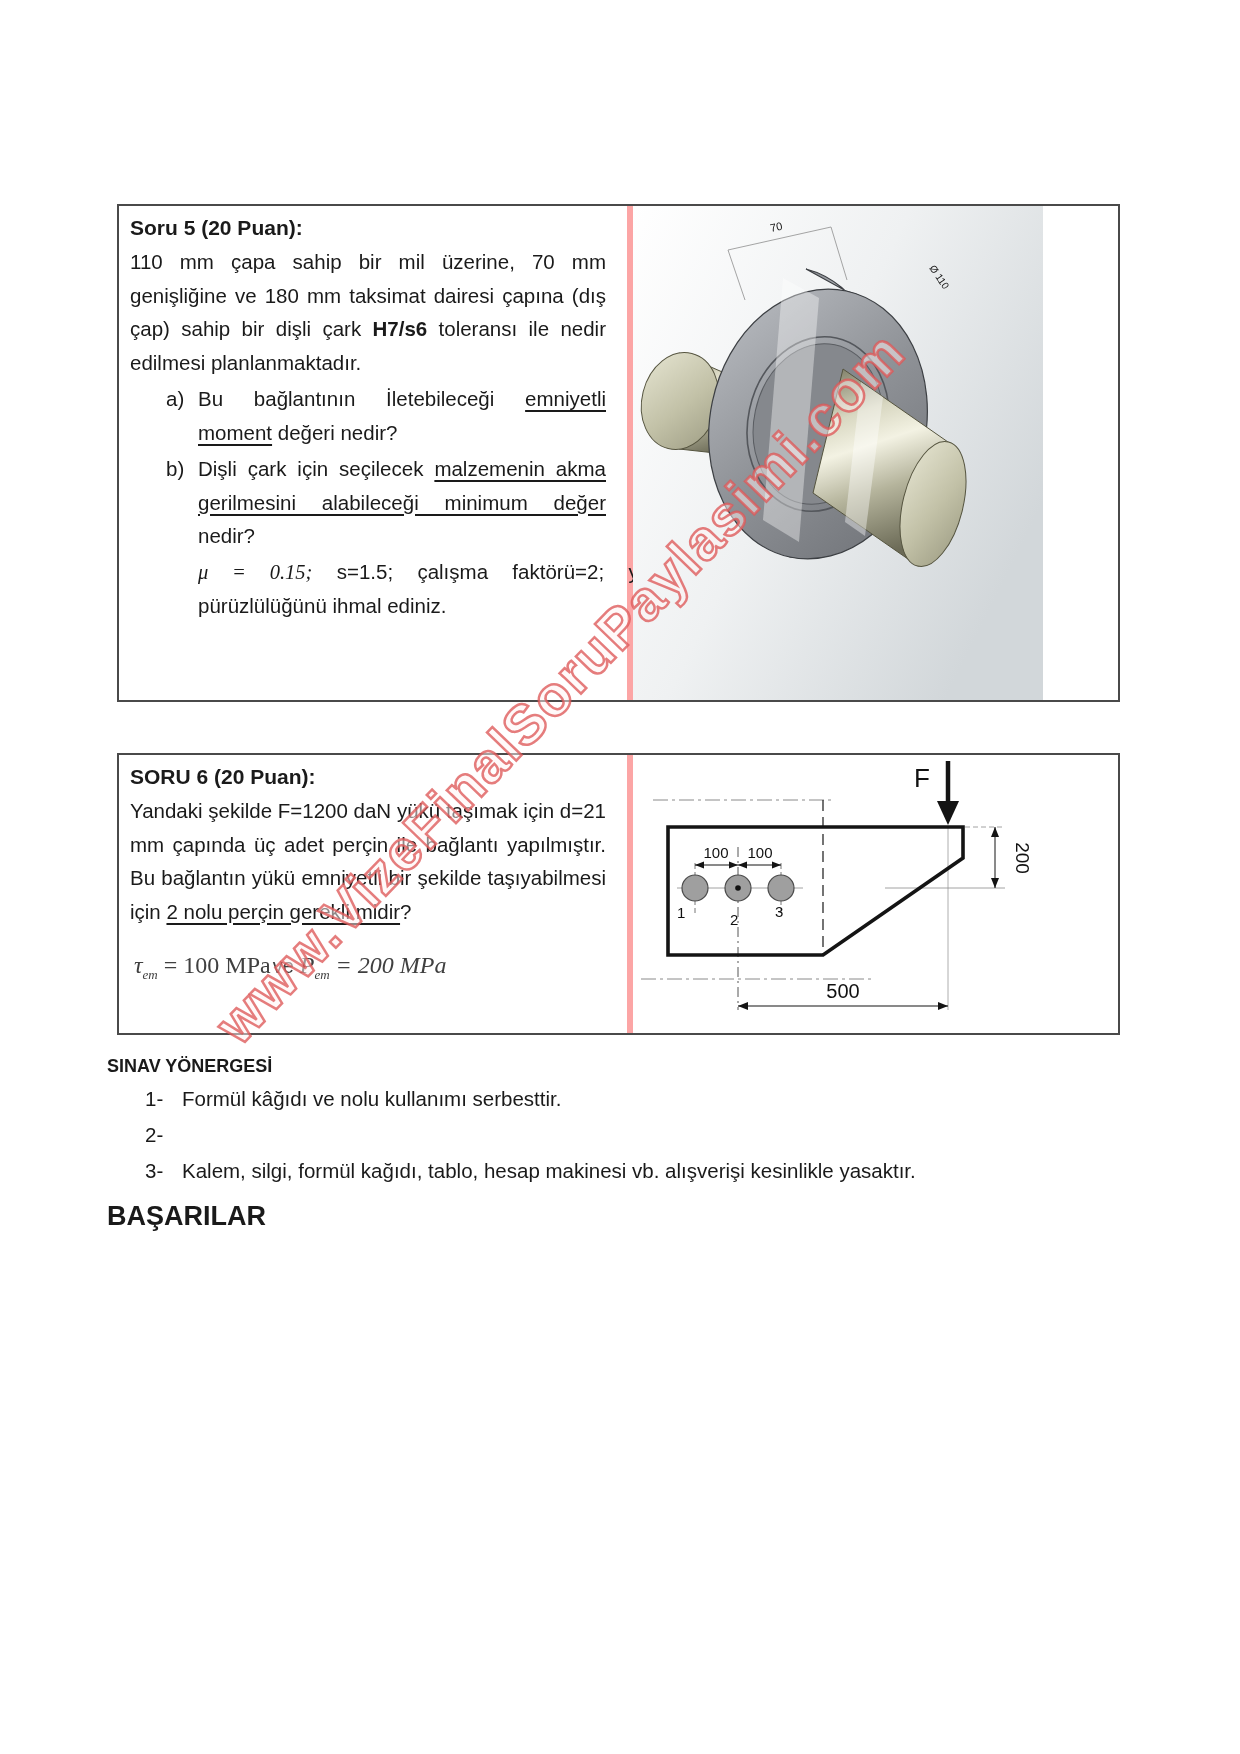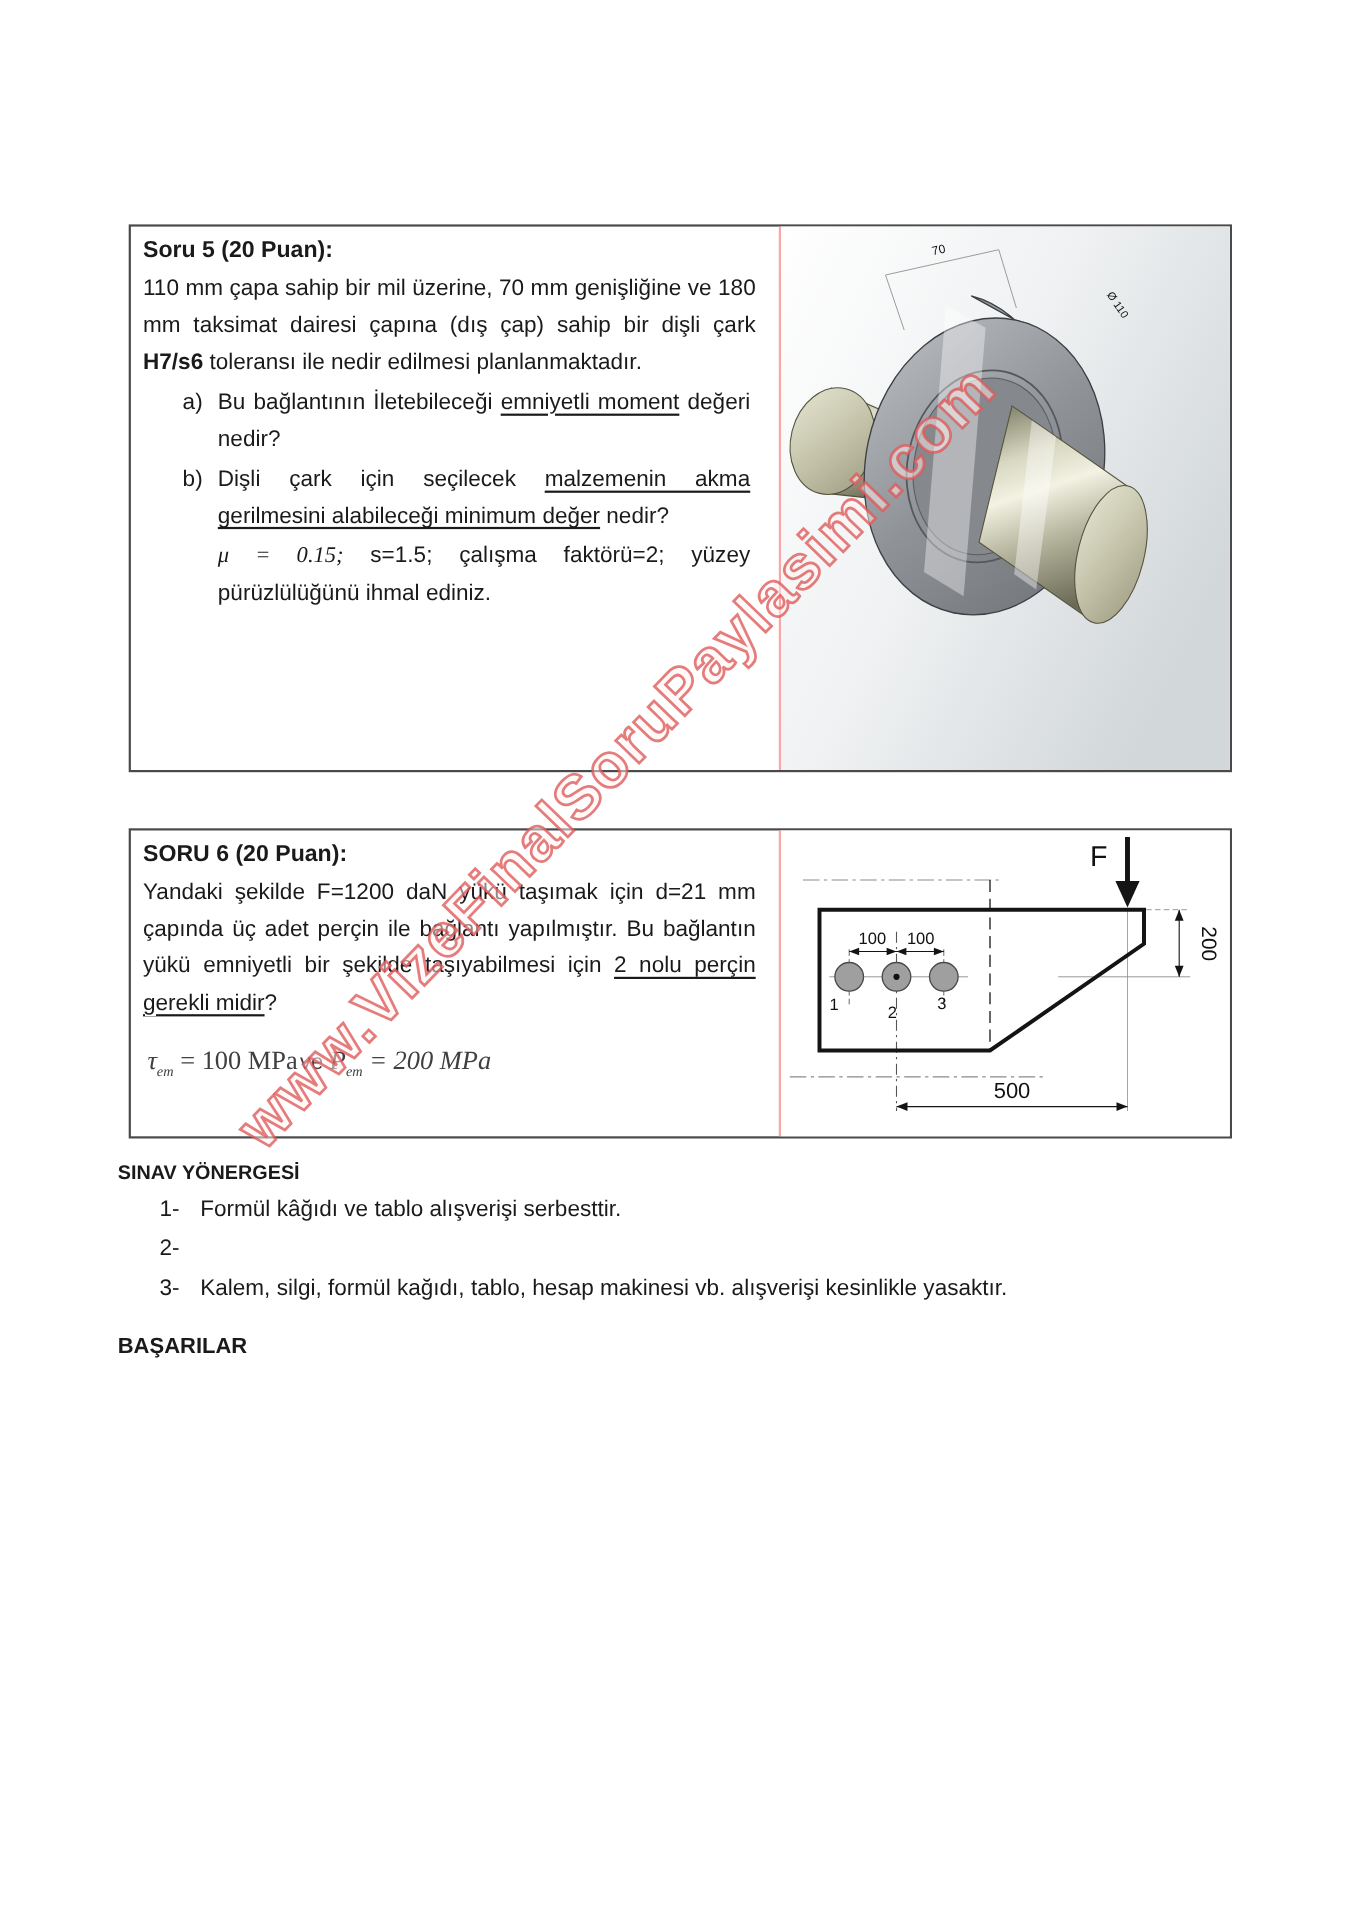--- a/index.html
+++ b/index.html
@@ -4,21 +4,21 @@
 <style>
   html,body{margin:0;padding:0;background:#ffffff;}
   #page{position:relative;width:1240px;height:1754px;background:#fff;overflow:hidden;
         font-family:"Liberation Sans",sans-serif;color:#1a1a1a;}
 
   
   .qbox{position:absolute;left:117px;width:1003px;border:2px solid #4a4a4a;background:#fff;
         display:flex;box-sizing:border-box;}
   #q5-box{top:204px;height:498px;}
   #q6-box{top:753px;height:282px;}
-  .text-cell{width:591px;box-sizing:border-box;border-right:2px solid #fca5a5;
+  .text-cell{width:514px;box-sizing:border-box;border-right:6px solid #fca5a5;
              padding:5px 21px 0 11px;flex:none;}
   .figure-cell{flex:1;position:relative;overflow:hidden;background:#fff;}
 
   .q-title{font-weight:bold;font-size:21px;line-height:34px;}
   .q-para{font-size:20.5px;line-height:33.5px;text-align:justify;}
   .q-para b{font-weight:bold;}
   .u{text-decoration:underline;text-decoration-thickness:2px;text-underline-offset:4px;}
 
   .qitem{display:flex;margin-left:36px;margin-top:3px;}
   .qitem-label{width:32px;flex:none;font-size:20.5px;line-height:33.5px;}
@@ -35,21 +35,21 @@
            font-size:24px;color:#404040;}
   .formula .it{font-style:italic;}
   .formula sub{font-size:13px;font-style:italic;}
   .formula .conj{font-family:"Liberation Sans",sans-serif;font-size:20px;margin:0 6px 0 2px;}
 
   
   #instructions{position:absolute;left:107px;top:1056px;width:1045px;}
   .inst-heading{font-weight:bold;font-size:18px;letter-spacing:0px;}
   .inst-item{display:flex;margin:8px 0 0 38px;font-size:20.5px;line-height:28px;}
   .inst-num{width:37px;flex:none;}
-  .closing{font-weight:bold;font-size:20px;margin-top:28px;}
+  .closing{font-weight:bold;font-size:27px;margin-top:16px;}
 
   
   #watermark{position:absolute;left:55px;top:655px;width:1010px;text-align:center;
              transform:rotate(-46deg);font-size:56px;font-weight:bold;letter-spacing:2px;
              white-space:nowrap;color:rgba(255,244,244,0.50);
              -webkit-text-stroke:2.5px rgba(222,88,88,0.78);
              z-index:6;pointer-events:none;}
 
   svg text{font-family:"Liberation Sans",sans-serif;fill:#111;}
 </style>
@@ -205,21 +205,21 @@
         </g>
         <text x="210" y="243" font-size="20" text-anchor="middle">500</text>
       </svg>
     </div>
   </div>
 
   <div id="instructions">
     <div class="inst-heading">SINAV YÖNERGESİ</div>
     <div class="inst-item">
       <span class="inst-num">1-</span>
-      <span>Formül kâğıdı ve tablo alışverişi serbesttir.</span>
+      <span>Formül kâğıdı ve nolu kullanımı serbesttir.</span>
     </div>
     <div class="inst-item">
       <span class="inst-num">2-</span>
     </div>
     <div class="inst-item">
       <span class="inst-num">3-</span>
       <span>Kalem, silgi, formül kağıdı, tablo, hesap makinesi vb. alışverişi kesinlikle yasaktır.</span>
     </div>
     <div class="closing">BAŞARILAR</div>
   </div>

